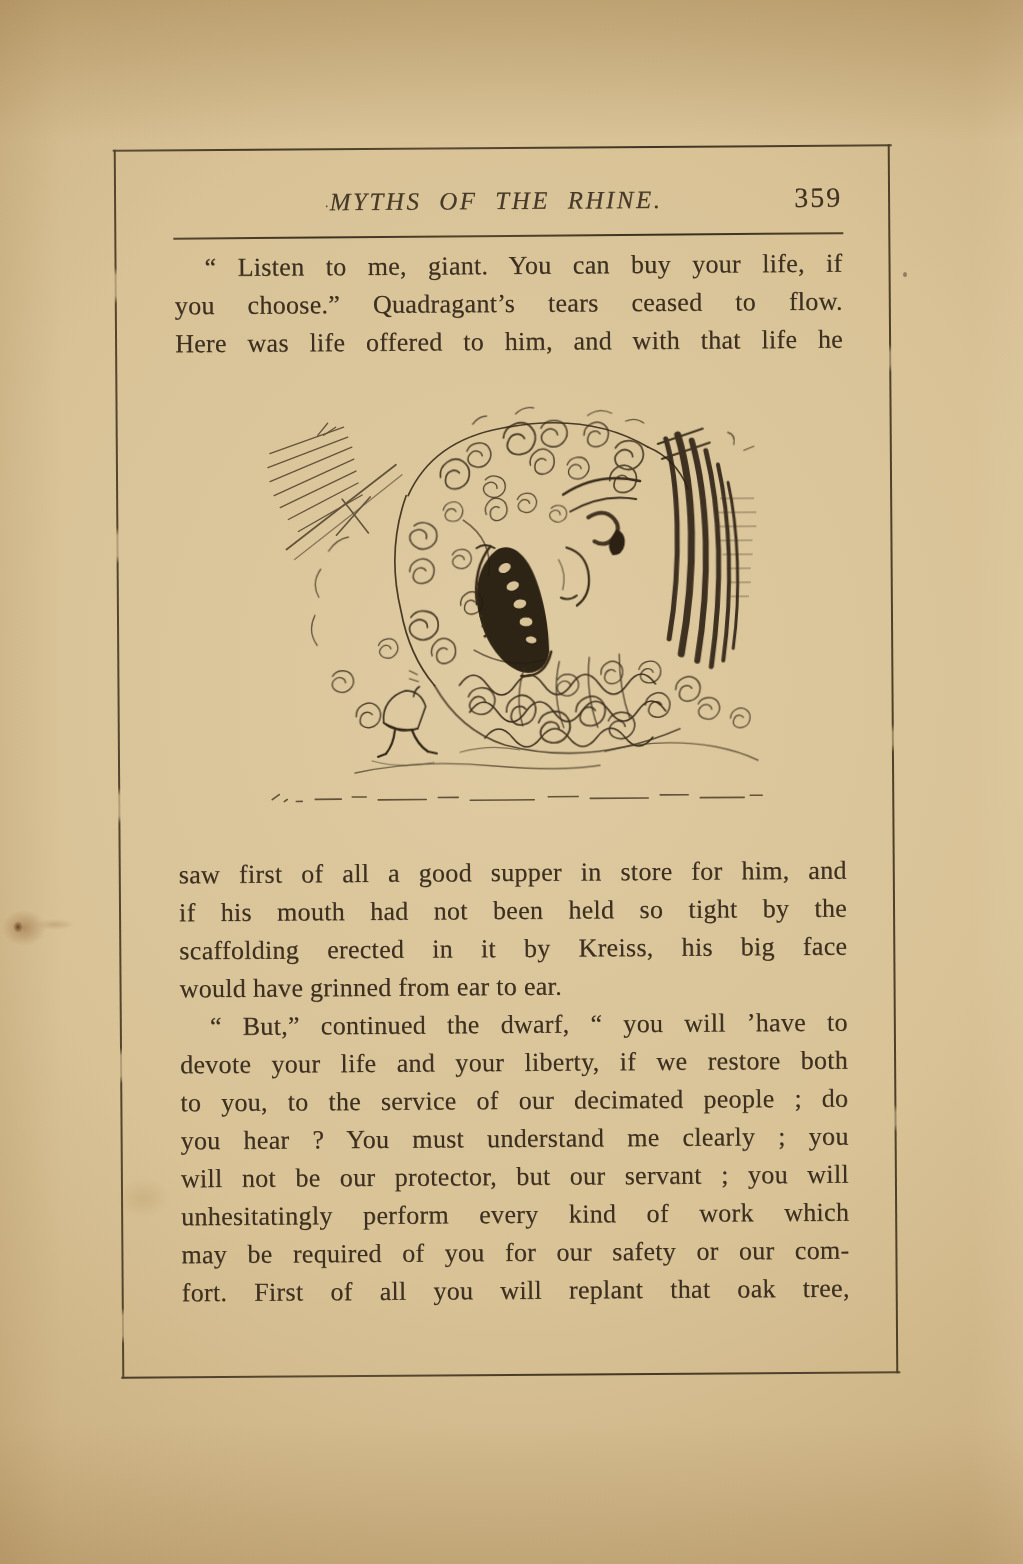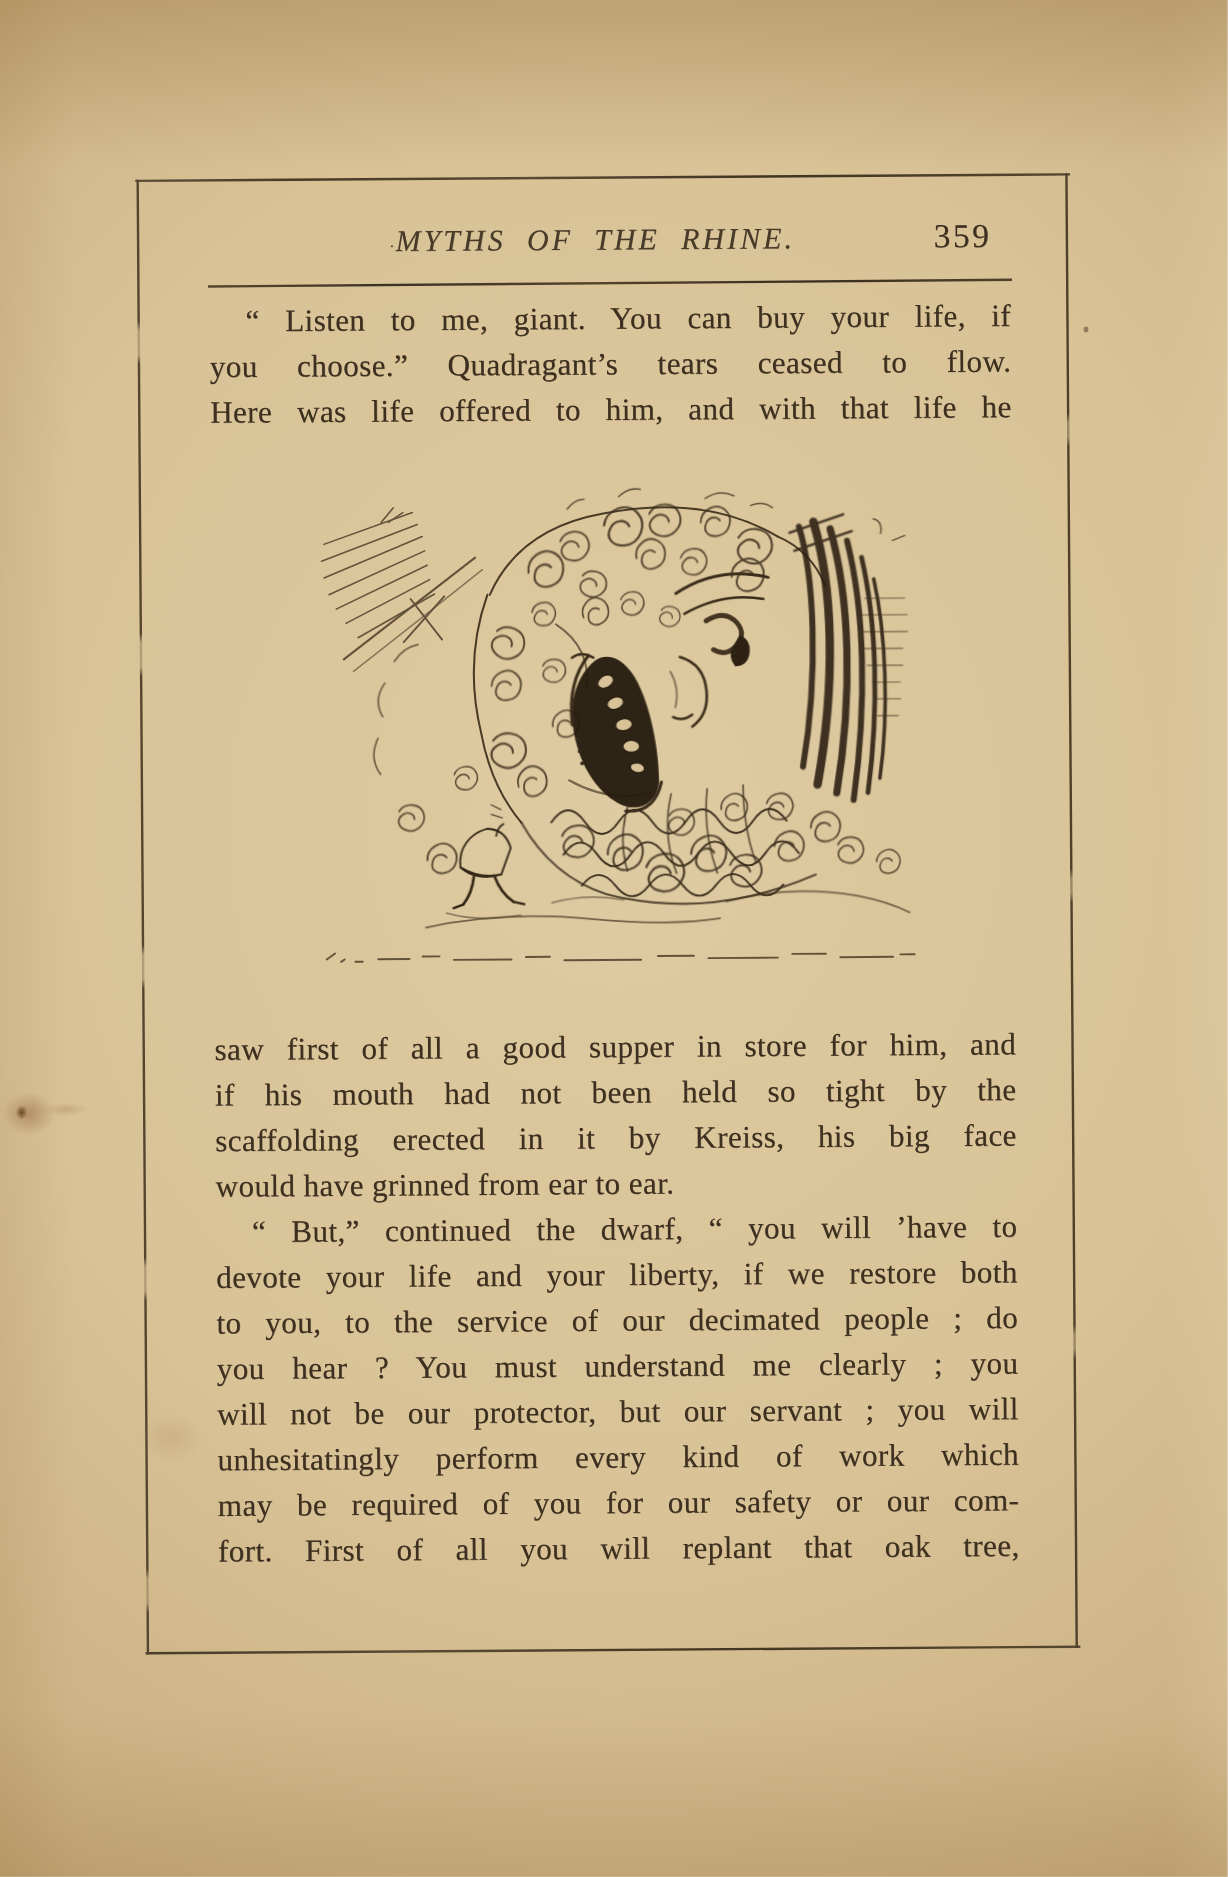--- a/index.html
+++ b/index.html
@@ -32,21 +32,21 @@
   
   .header-row{position:absolute; left:60px; top:40px; width:668px; height:42px;}
   .ornament-dot{position:absolute; left:150px; top:10px; font-size:15px; color:#5c4c36;}
   .running-title{
     position:absolute; left:calc(50% - 12px); transform:translateX(-50%);
     top:0; white-space:nowrap;
     font-style:italic; font-size:25px; letter-spacing:2.5px; word-spacing:9px;
     color:#473a29; text-shadow:.3px .3px .4px rgba(71,58,41,.45);
   }
   .page-number{
-    position:absolute; right:16px; top:-3px; font-size:28px; letter-spacing:2px;
+    position:absolute; right:0; top:-3px; font-size:28px; letter-spacing:2px;
     color:#3e3122; text-shadow:.3px .3px .4px rgba(62,49,34,.45);
   }
   .head-rule{
     position:absolute; left:59px; top:88px; width:670px; height:2.2px;
     transform:rotate(-0.08deg);
     background:linear-gradient(90deg,#55462f 0%,#3d3222 22%,#52432c 48%,#382e1e 75%,#50412b 100%);
   }
 
   
   .para{position:absolute; left:60px; width:668px; font-size:26px; line-height:38px;

